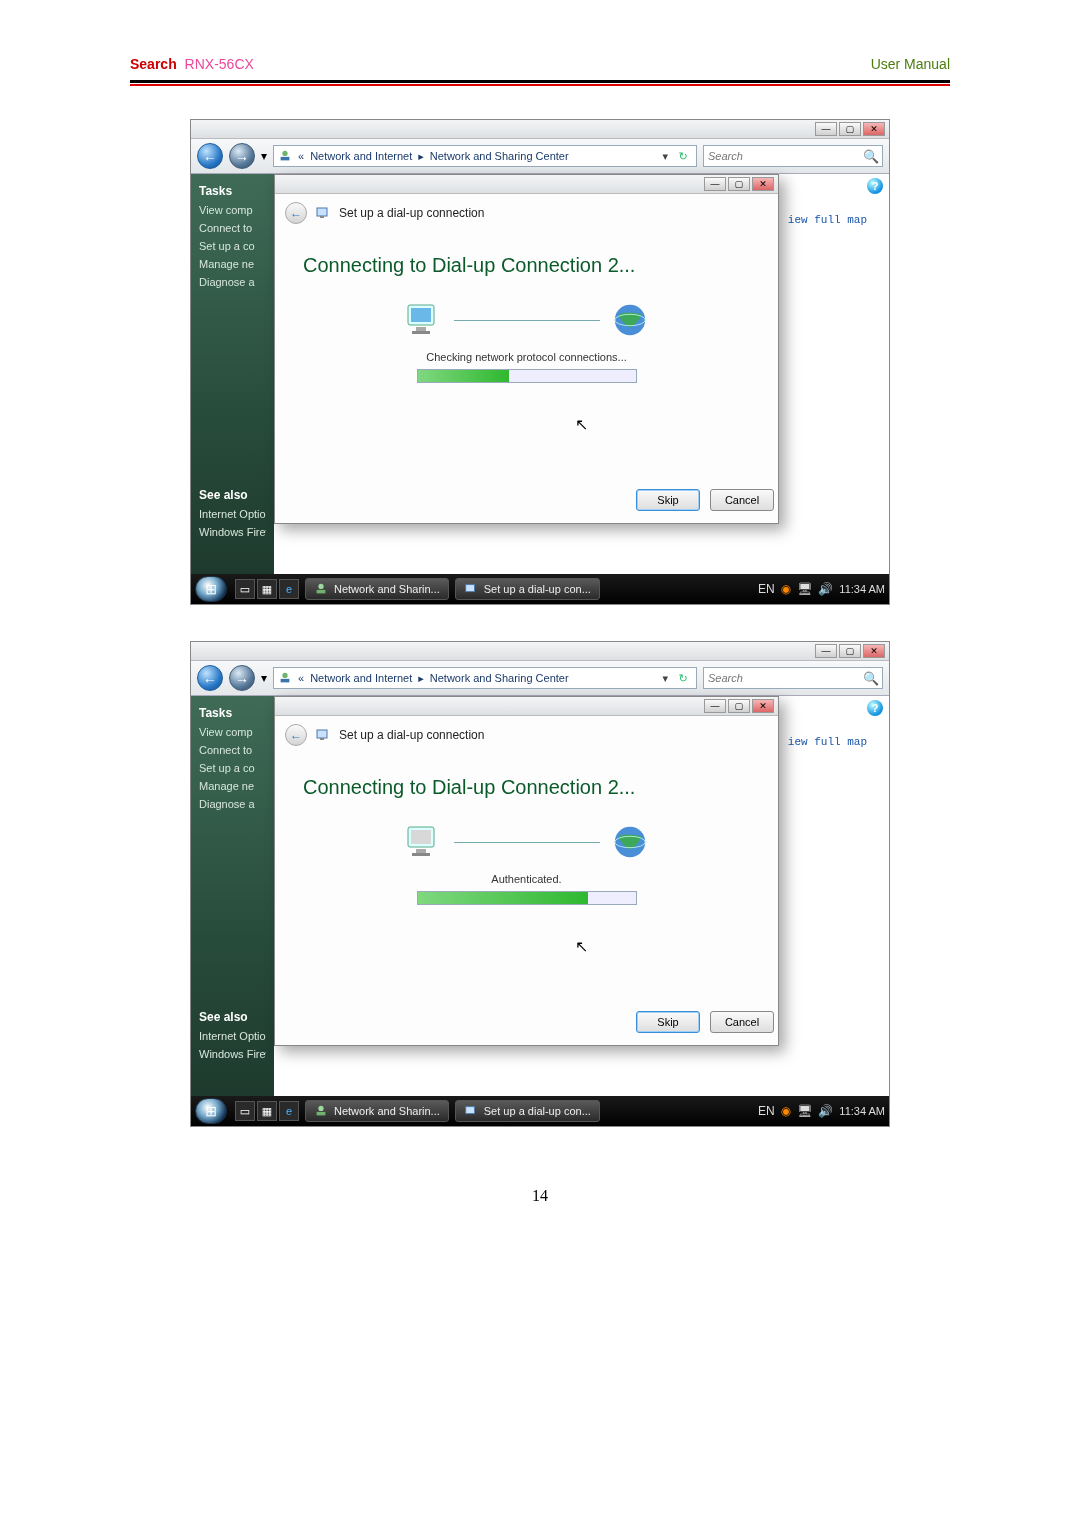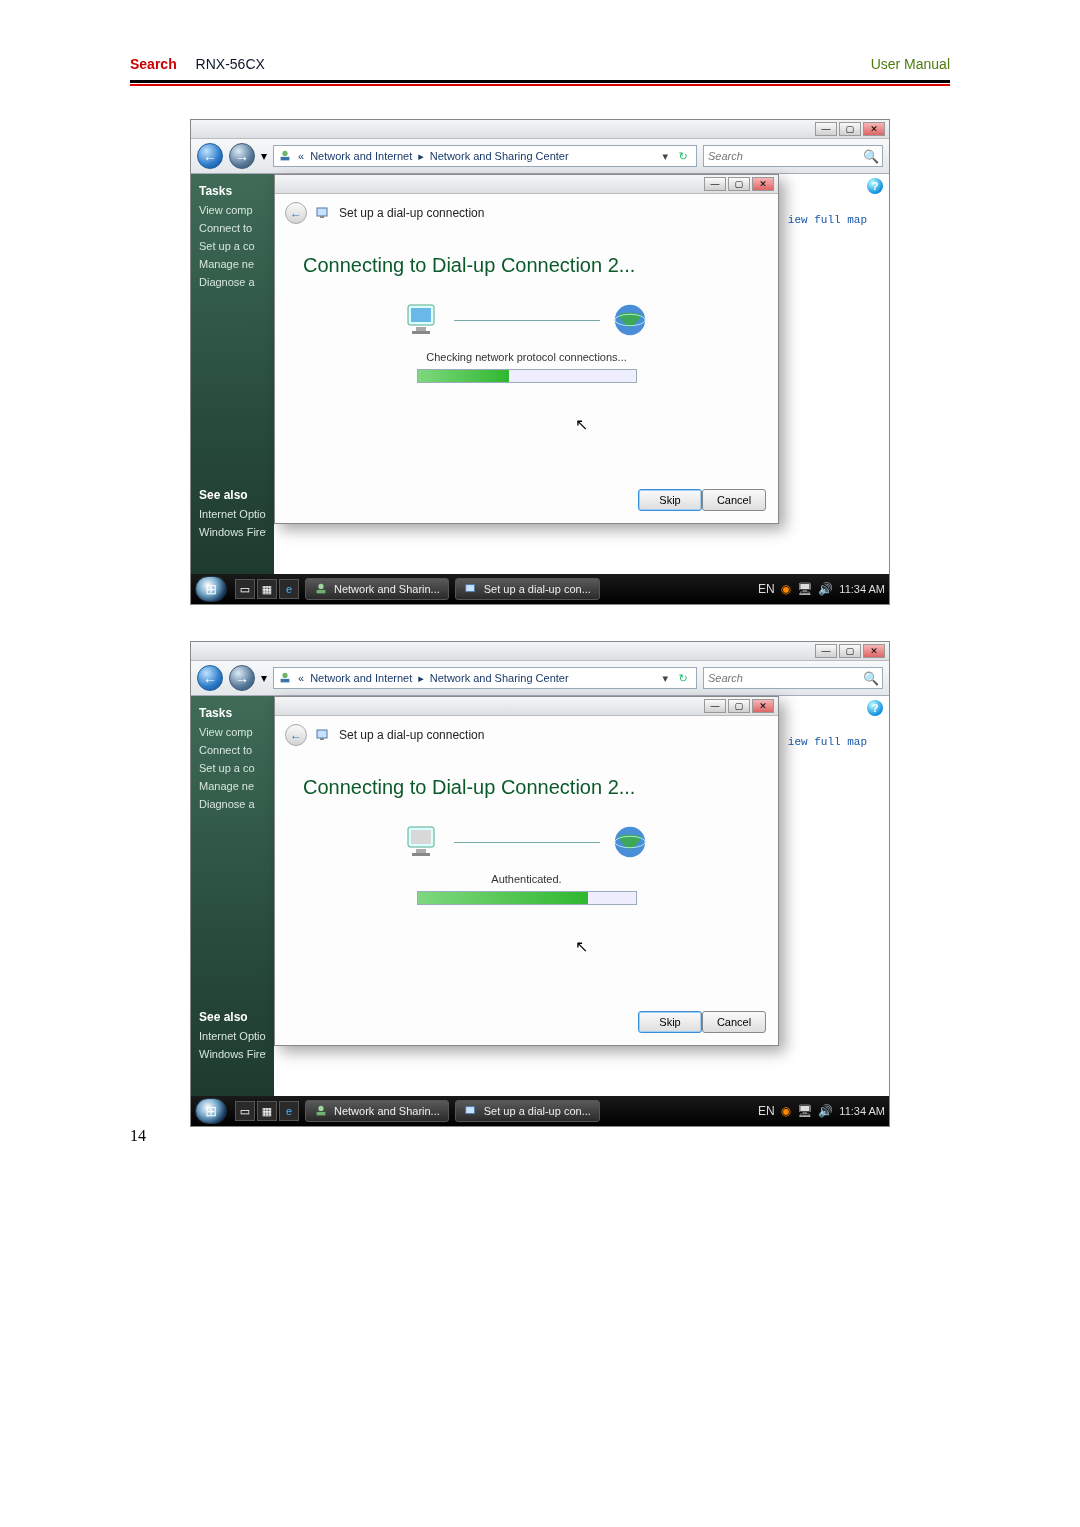--- a/index.html
+++ b/index.html
@@ -22,21 +22,21 @@
     border-bottom: 3px solid #000;
     position: relative;
   }
   .doc-header::after{
     content:"";
     position:absolute;
     left:0;right:0;bottom:-6px;
     height:2px;background:#d00;
   }
   .doc-header .brand { color: #c00; font-weight: bold; }
-  .doc-header .model { color: #0f172a; margin-left: 15px; }
+  .doc-header .model { color: #ec4899; margin-left: 4px; }
   .doc-header .manual { color: #4d7c0f; }
   .screenshot-block { margin-top: 36px; }
   .desktop {
     width: 700px;
     margin: 0 auto;
     background: linear-gradient(#d8dee2,#c6ccd0);
     border: 1px solid #888;
     position: relative;
   }
   .window-controls-outer{
@@ -153,22 +153,22 @@
   .progress .fill{
     position:absolute;left:0;top:0;bottom:0;width:42%;
     background:linear-gradient(90deg,#7fd87f,#2fb82f);
   }
   .progress.full .fill{width:78%;}
   .cursor{
     position:absolute;left:300px;top:240px;
     font-size:16px;color:#000;
   }
   .dlg-buttons{
-    position:absolute;right:12px;bottom:12px;
-    display:flex;
+    position:absolute;right:4px;bottom:12px;
+    display:flex;gap:10px;
   }
   .btn{
     min-width:64px;height:22px;
     background:linear-gradient(#fafafa,#dedede);
     border:1px solid #888;border-radius:3px;
     font-size:11px;padding:0 10px;
     display:flex;align-items:center;justify-content:center;
   }
   .btn.primary{border:1px solid #3a8ed8;box-shadow:0 0 0 1px #9ecff7 inset;}
   .taskbar{
@@ -191,21 +191,21 @@
   .task-btn{
     height:22px;padding:0 8px;
     background:linear-gradient(#5a5a5a,#2a2a2a);
     border:1px solid #555;border-radius:3px;
     display:flex;align-items:center;gap:6px;
     color:#eee;font-size:11px;
     max-width:160px;white-space:nowrap;overflow:hidden;
   }
   .tray{margin-left:auto;display:flex;align-items:center;gap:6px;color:#ddd;}
   .tray .ic{font-size:12px;}
-  .page-num{font-family:"Times New Roman",serif;font-size:16px;}
+  .page-num{text-align:center;margin-top:60px;font-family:"Times New Roman",serif;font-size:16px;}
 </style>
 </head>
 <body>
 
 <div class="page">
 
   <div class="doc-header">
     <div>
       <span class="brand">Search</span>
       <span class="model">RNX-56CX</span>

